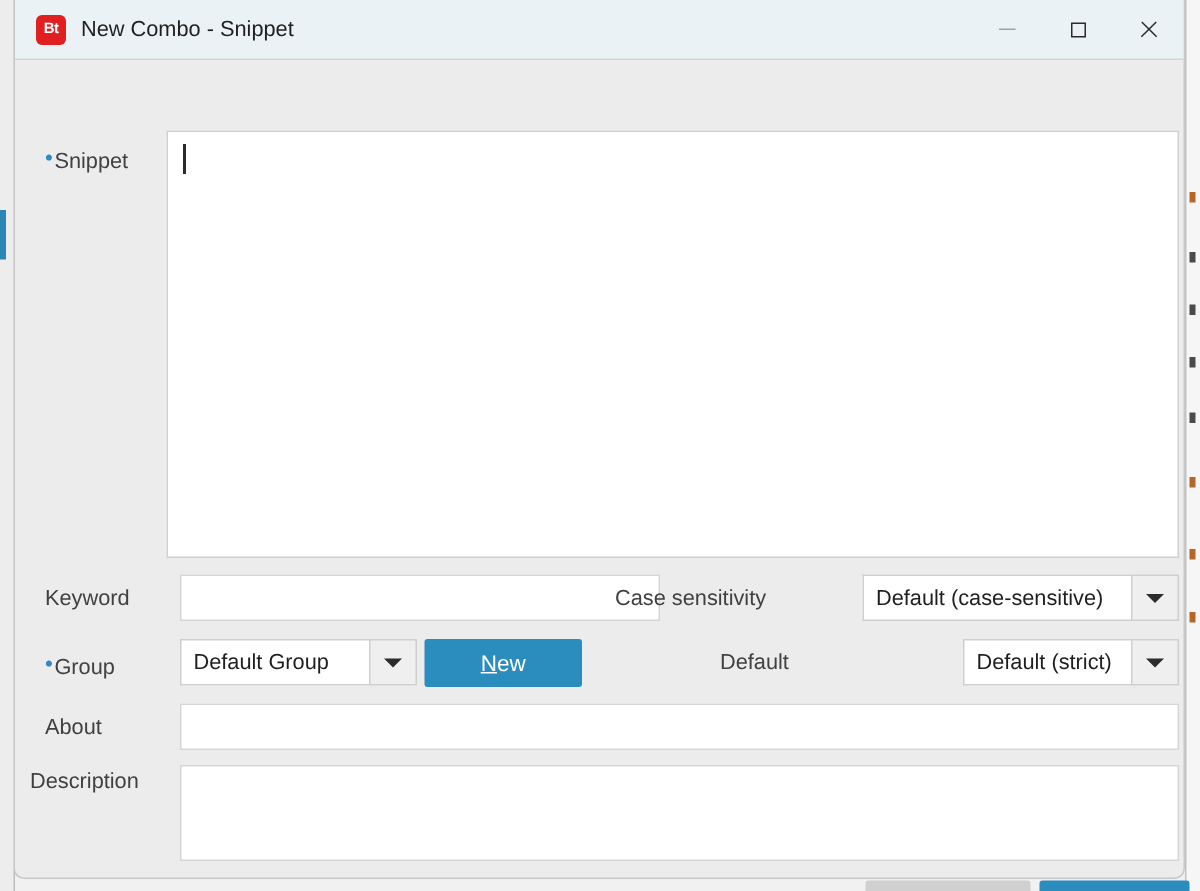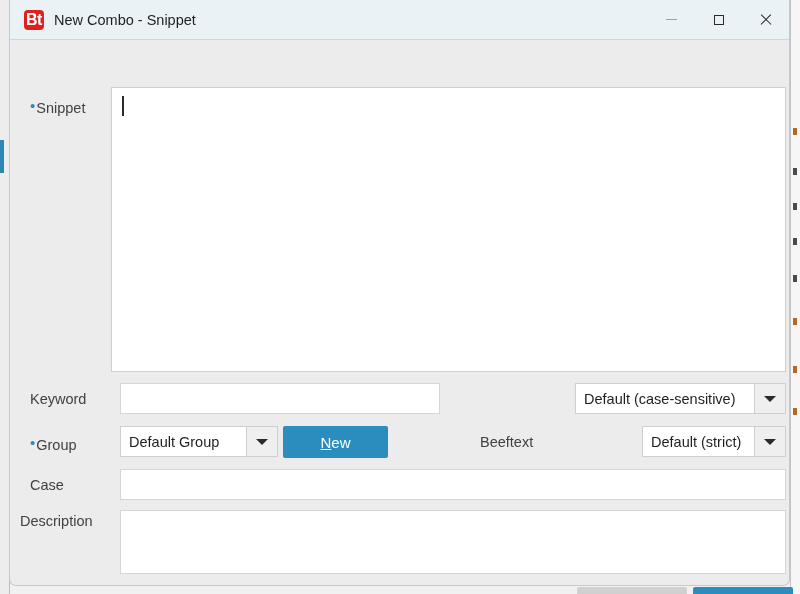--- a/index.html
+++ b/index.html
@@ -68,21 +68,21 @@
     border-bottom: 1px solid #d2d6d8;
     display: flex;
     align-items: center;
   }
   #app-icon {
     width: 20px; height: 20px;
     margin-left: 14px;
     border-radius: 4px;
     background: #e02020;
     color: #ffffff;
-    font-size: 16px;
+    font-size: 10px;
     font-weight: bold;
     line-height: 20px;
     text-align: center;
     letter-spacing: -0.4px;
     flex: none;
   }
   #title-text {
     margin-left: 10px;
     font-size: 14.5px;
     color: #1f1f1f;
@@ -294,49 +294,50 @@
 
       <div class="lbl" style="left:20px; top:57px; width:72px;"><span class="req-dot">•</span><span>Snippet</span></div>
 
       <div class="field" id="snippet-area">
         <div id="caret"></div>
       </div>
 
       <div class="lbl" style="left:20px; top:351px; width:80px;">Keyword</div>
       <div class="field flat" id="keyword-input"></div>
 
+      <div class="lbl" style="left:400px; top:351px; width:155px;">Case sensitivity</div>
       <div class="combo" id="case-combo">
         <div class="combo-text">Default (case-sensitive)</div>
         <div class="combo-arrow">
           <span class="tri-down"></span>
         </div>
       </div>
 
       <div class="lbl" style="left:20px; top:394px; width:80px;"><span class="req-dot">•</span><span>Group</span></div>
 
       <div class="combo" id="group-combo">
         <div class="combo-text">Default Group</div>
         <div class="combo-arrow">
           <span class="tri-down"></span>
         </div>
       </div>
 
       <div class="btn-primary" id="new-button">
         <span><span class="accel">N</span><span>ew</span></span>
       </div>
 
-      <div class="lbl" style="left:470px; top:394px; width:152px;">Beeftext</div>
+      <div class="lbl" style="left:470px; top:394px; width:152px;">Default</div>
       <div class="combo" id="matching-combo">
         <div class="combo-text">Default (strict)</div>
         <div class="combo-arrow">
           <span class="tri-down"></span>
         </div>
       </div>
 
-      <div class="lbl" style="left:20px; top:437px; width:80px;">Case</div>
+      <div class="lbl" style="left:20px; top:437px; width:80px;">About</div>
       <div class="field flat" id="name-input"></div>
 
       <div class="lbl" style="left:10px; top:473px; width:90px;">Description</div>
       <div class="field flat" id="description-area"></div>
 
       <div id="about-link">About variables</div>
 
       <div class="btn-disabled" id="ok-button">
         
       </div>

